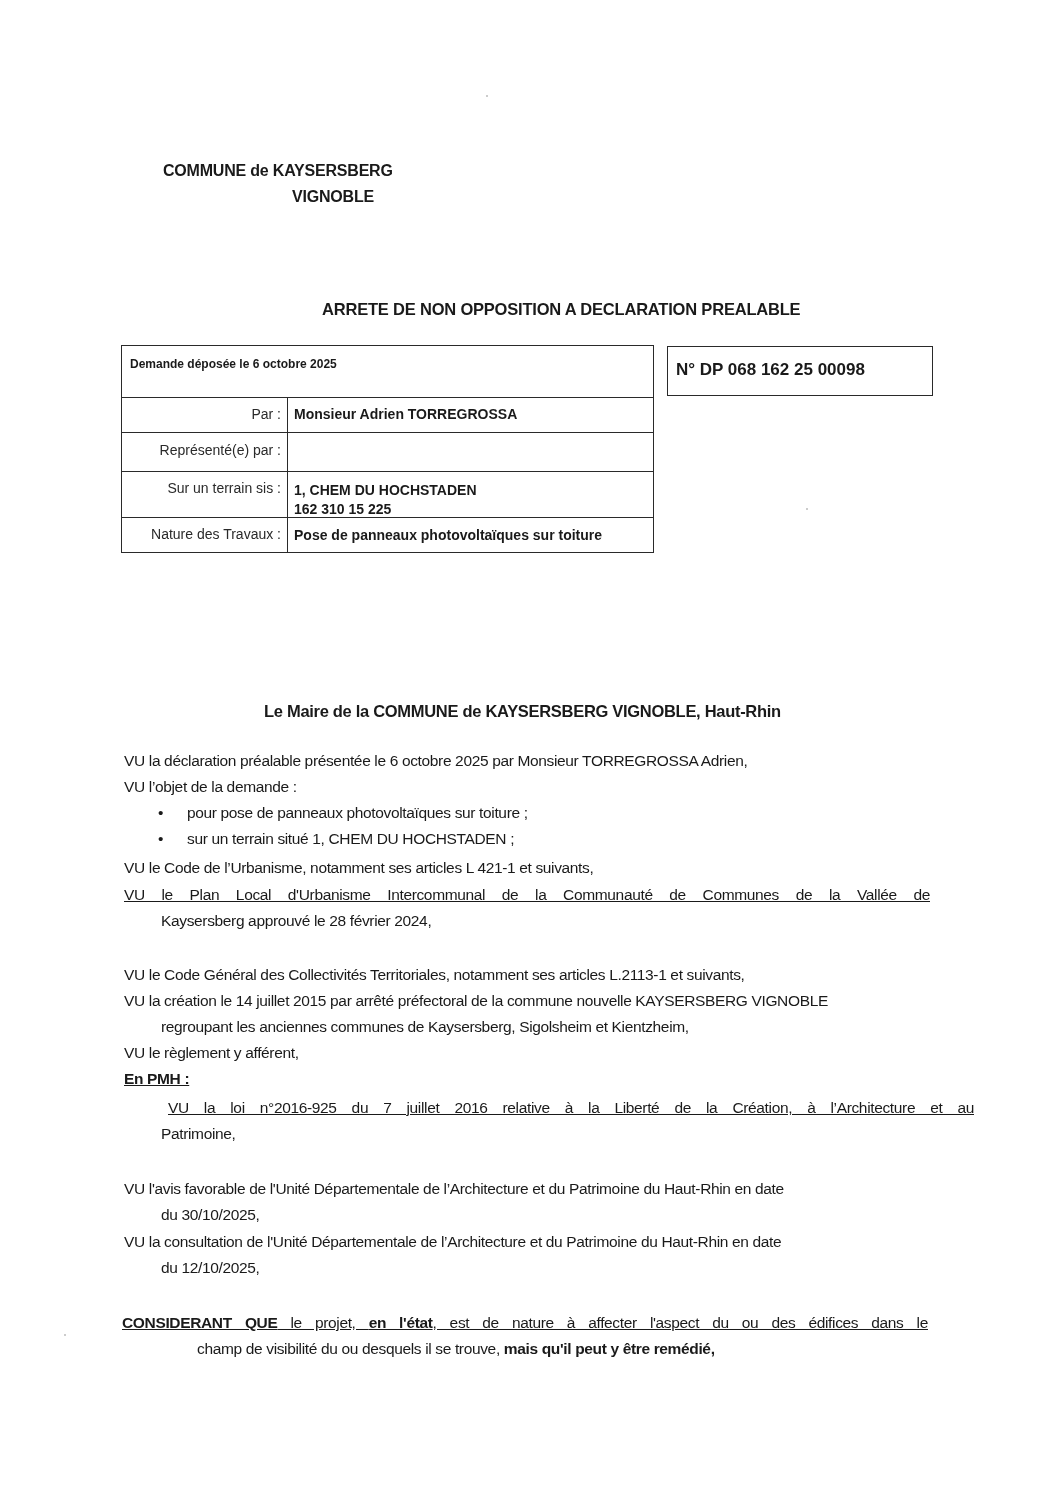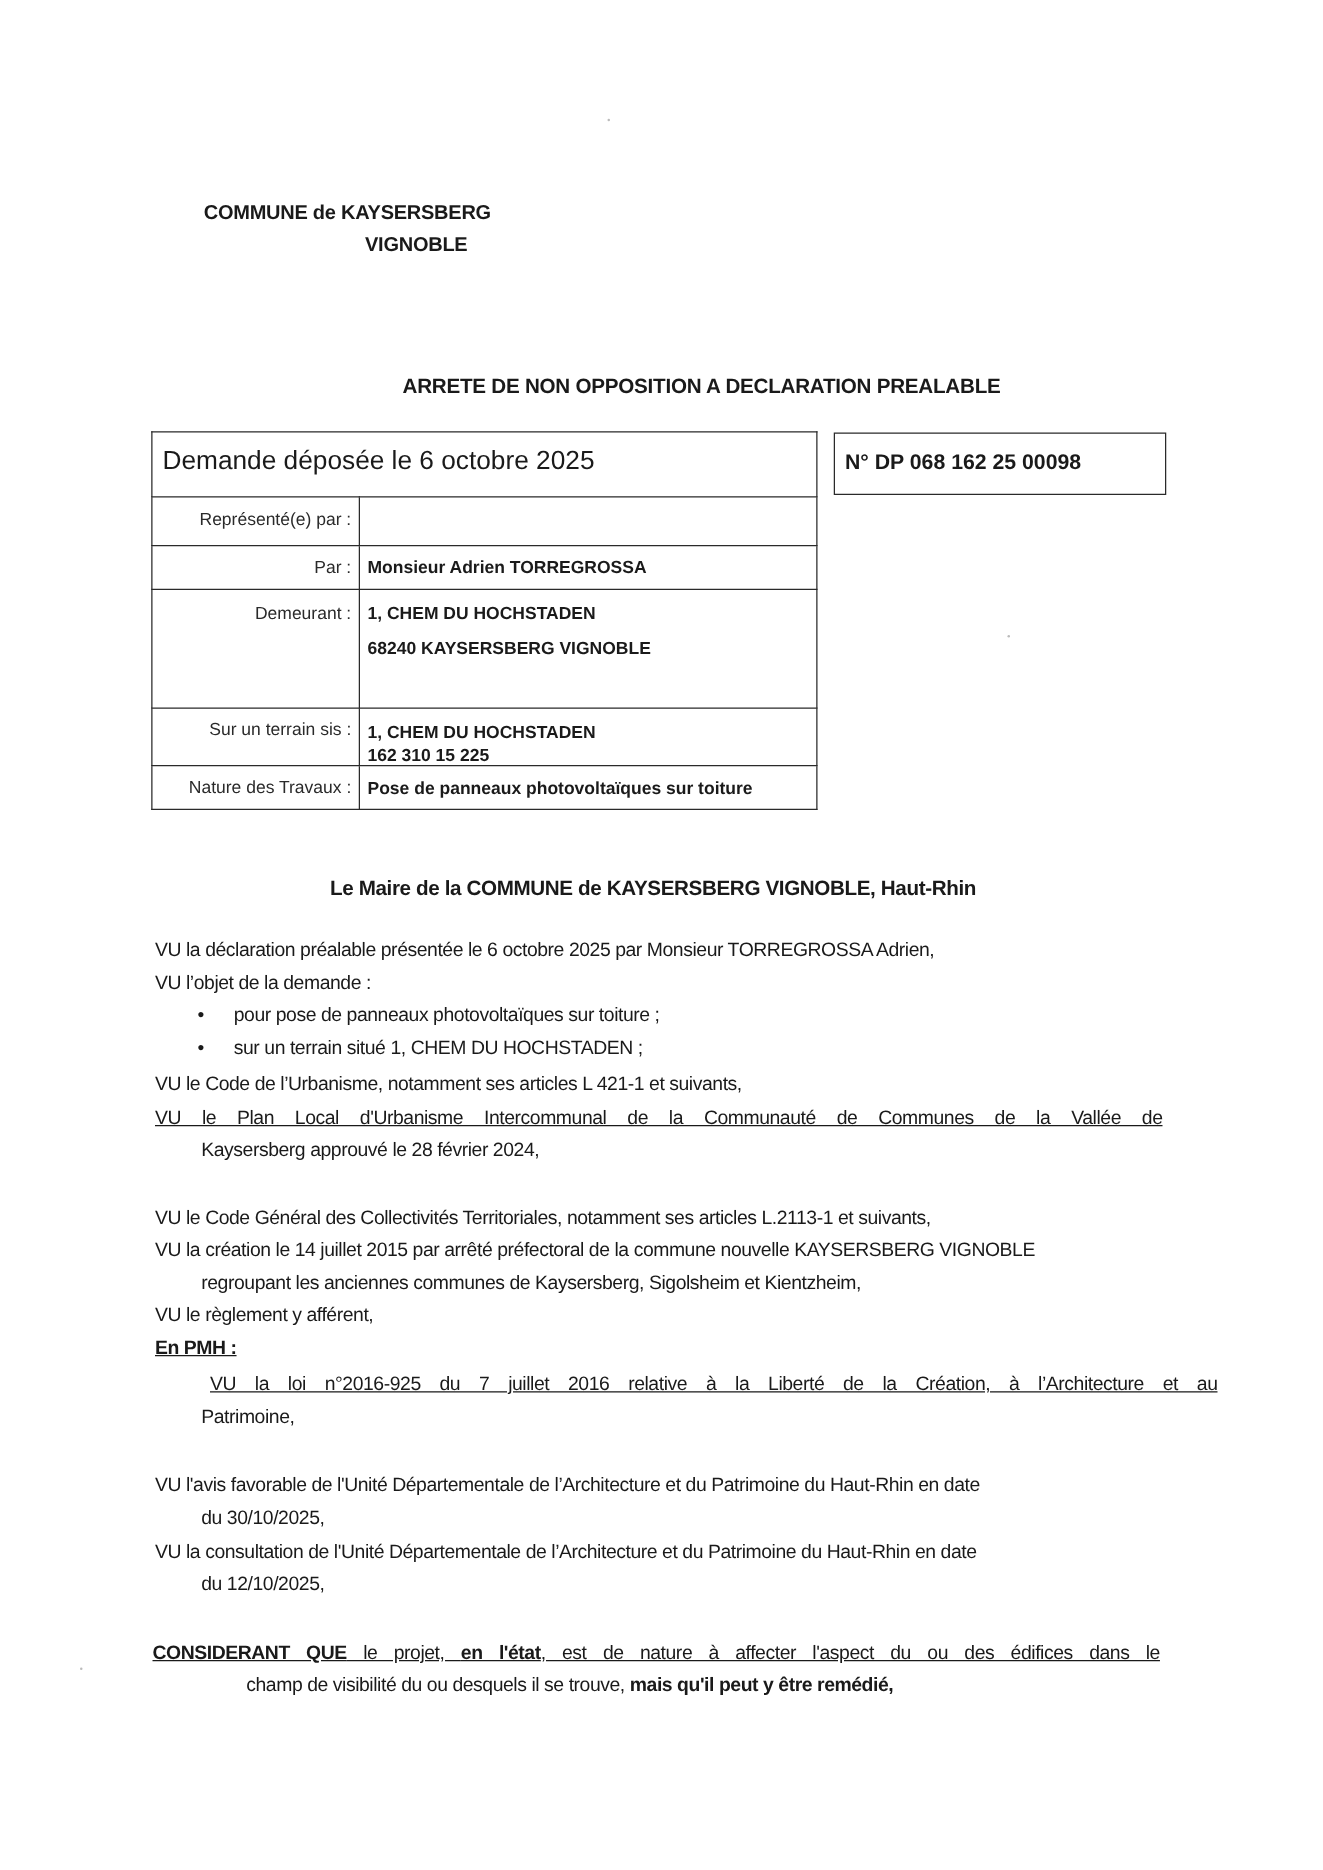--- a/index.html
+++ b/index.html
@@ -9,21 +9,21 @@
       color: #1a1a1a;
     }
     .abs { position: absolute; }
     .header-line { font-weight: bold; font-size: 16px; letter-spacing: -0.2px; }
     .doc-title { font-weight: bold; font-size: 16.5px; letter-spacing: -0.2px; }
 
     .req-table { position: absolute; left: 121px; top: 345px; width: 533px; border-collapse: collapse; }
     .req-table td { border: 1.5px solid #2a2a2a; font-size: 14px; padding: 0 6px; vertical-align: top; }
     .req-table .label { text-align: right; width: 153px; color: #2a2a2a; }
     .req-table .value { font-weight: bold; }
-    .req-table .head { font-weight: normal; font-size: 21px; padding: 11px 20px 0 8px; height: 40px; }
+    .req-table .head { font-weight: bold; font-size: 12px; padding: 11px 20px 0 8px; height: 40px; }
 
     .dp-box {
       position: absolute; left: 667px; top: 346px; width: 266px; height: 50px;
       border: 1.5px solid #2a2a2a; box-sizing: border-box;
       font-weight: bold; font-size: 17px; padding: 13px 0 0 8px;
     }
 
     .mayor { font-weight: bold; font-size: 16.5px; letter-spacing: -0.3px; }
 
     .body-text { font-size: 15.5px; line-height: 26px; letter-spacing: -0.35px; }
@@ -40,34 +40,27 @@
 <div class="abs header-line" style="left:163px; top:162px;">COMMUNE de KAYSERSBERG</div>
 <div class="abs header-line" style="left:244px; top:188px;margin-left:48px;">VIGNOBLE</div>
 
 <div class="abs doc-title" style="left:322px; top:300px;">ARRETE DE NON OPPOSITION A DECLARATION PREALABLE</div>
 
 <table class="req-table">
   <tbody>
       <tr>
     <td colspan="2" class="head">Demande déposée le 6 octobre 2025</td>
   </tr>
-  <tr style="height:39px;">
-    <td class="label" style="padding-top:9px;">Représenté(e) par :</td>
-    <td class="value"></td>
-  </tr>
   <tr style="height:35px;">
     <td class="label" style="padding-top:8px;">Par :</td>
     <td class="value" style="padding-top:8px;">Monsieur Adrien TORREGROSSA</td>
   </tr>
-  <tr style="height:95px;">
-    <td class="label" style="padding-top:10px;">Demeurant :</td>
-    <td class="value" style="padding-top:10px;">
-      <div>1, CHEM DU HOCHSTADEN</div>
-      <div style="margin-top:12px;">68240 KAYSERSBERG VIGNOBLE</div>
-    </td>
+  <tr style="height:39px;">
+    <td class="label" style="padding-top:9px;">Représenté(e) par :</td>
+    <td class="value"></td>
   </tr>
   <tr style="height:46px;">
     <td class="label" style="padding-top:8px;">Sur un terrain sis :</td>
     <td class="value" style="padding-top:10px;">
       <div>1, CHEM DU HOCHSTADEN</div>
       <div style="margin-top:3px;">162 310 15 225</div>
     </td>
   </tr>
   <tr style="height:35px;">
     <td class="label" style="padding-top:8px;">Nature des Travaux :</td>

